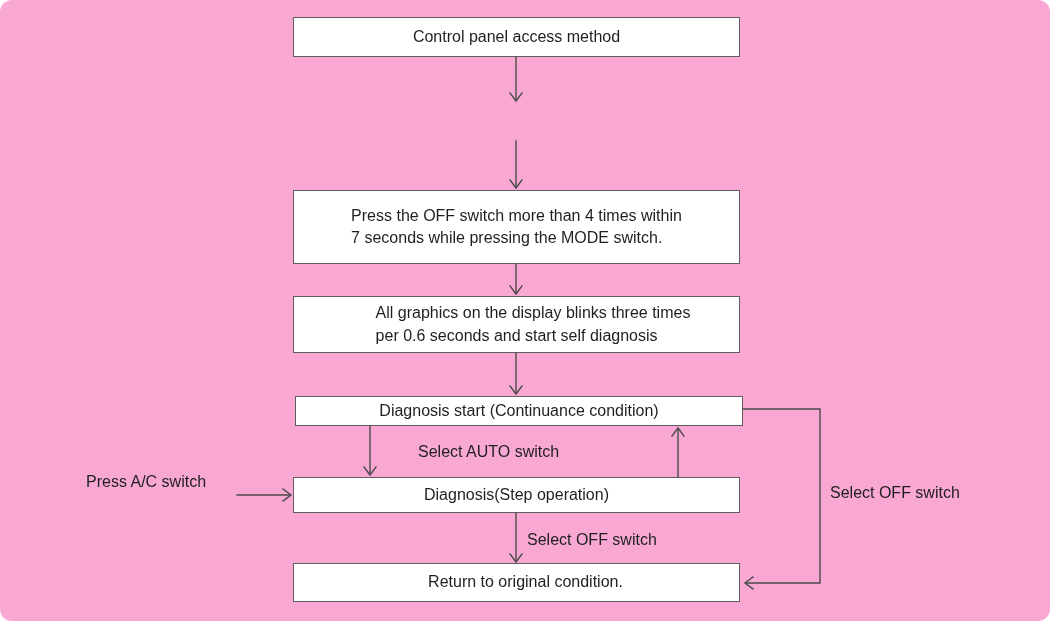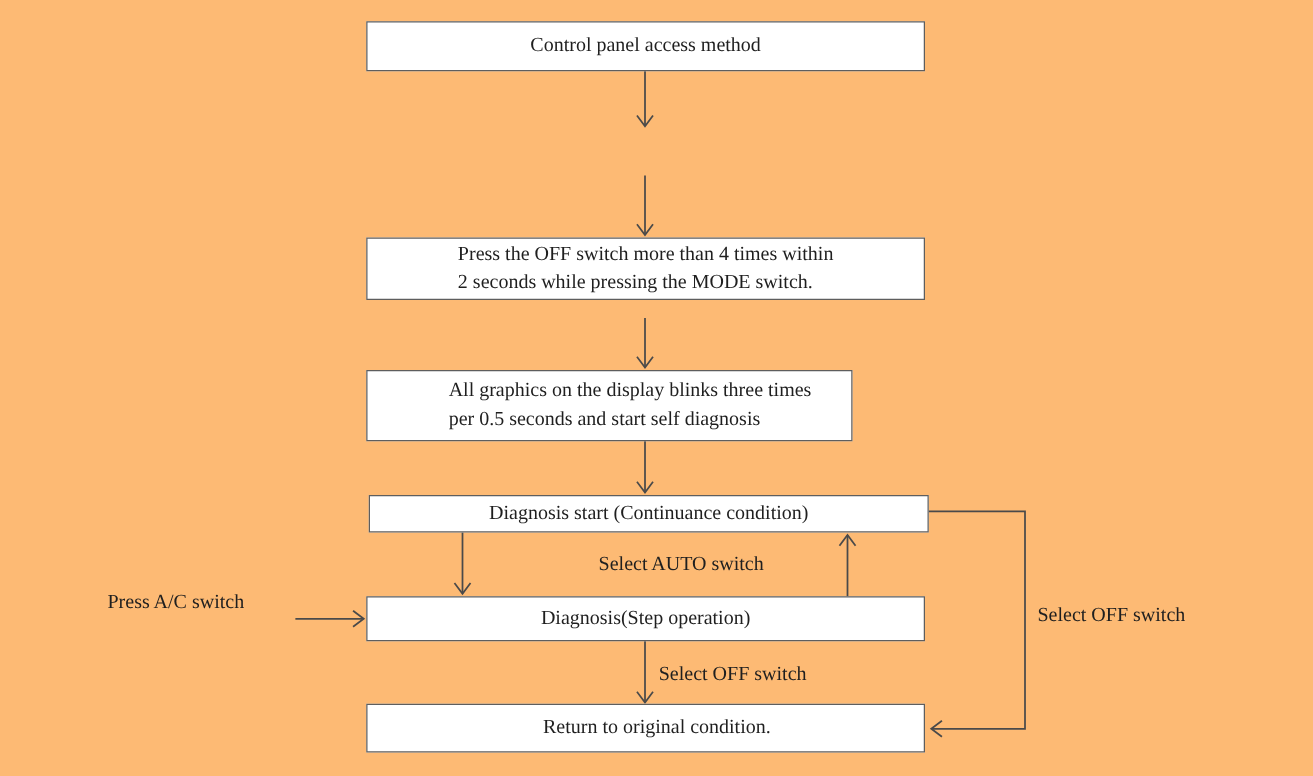--- a/index.html
+++ b/index.html
@@ -4,24 +4,25 @@
 <style>
   html, body {
     margin: 0;
     padding: 0;
     background: #ffffff;
   }
   .canvas {
     position: relative;
     width: 1050px;
     height: 621px;
-    background: #fdba74;
-    font-family: Liberation Serif, serif;
+    background: #f9a8d4;
+    font-family: Liberation Sans, sans-serif;
     color: #1f1f1f;
     overflow: hidden;
+    border-radius: 12px;
   }
   .connectors {
     position: absolute;
     left: 0;
     top: 0;
     width: 1050px;
     height: 621px;
     z-index: 1;
   }
   .node {
@@ -55,28 +56,28 @@
     position: absolute;
     font-size: 16px;
     line-height: 1.4;
     z-index: 3;
   }
   .annotation span { display: block; white-space: nowrap; }
 
   
   #node-access   { left: 293px; top: 17px;  width: 447px; height: 40px; }
   #node-ign      { left: 293px; top: 102px; width: 447px; height: 39px; }
-  #node-pressoff { left: 293px; top: 190px; width: 447px; height: 50px; }
-  #node-blink    { left: 293px; top: 296px; width: 389px; height: 57px; padding-left: 33px; }
+  #node-pressoff { left: 293px; top: 190px; width: 447px; height: 74px; }
+  #node-blink    { left: 293px; top: 296px; width: 447px; height: 57px; padding-left: 33px; }
   #node-start    { left: 295px; top: 396px; width: 448px; height: 30px; }
   #node-step     { left: 293px; top: 477px; width: 447px; height: 36px; }
   #node-return   { left: 293px; top: 563px; width: 447px; height: 39px; padding-left: 18px; }
 
   
-  #label-select-auto     { left: 446px; top: 441px; width: 165px; text-align: right; }
+  #label-select-auto     { left: 418px; top: 441px; width: 165px; text-align: left; }
   #label-select-off-step { left: 527px; top: 529px; }
   #label-select-off-loop { left: 830px; top: 482px; }
   #annotation-press-ac   { left: 86px;  top: 471px; }
 </style>
 </head>
 <body>
 
 <div class="canvas">
 
   <svg class="connectors" viewBox="0 0 1050 621" xmlns="http://www.w3.org/2000/svg" fill="none" stroke="#4a4a4a" stroke-width="1.4" stroke-linecap="square">
@@ -128,28 +129,28 @@
   </svg>
 
   <div class="node" id="node-access">
     <span>Control panel access method</span>
   </div>
 
 
   <div class="node" id="node-pressoff">
     <div class="block">
       <span>Press the OFF switch more than 4 times within</span>
-      <span>2 seconds while pressing the MODE switch.</span>
+      <span>7 seconds while pressing the MODE switch.</span>
     </div>
   </div>
 
   <div class="node" id="node-blink">
     <div class="block">
       <span>All graphics on the display blinks three times</span>
-      <span>per 0.5 seconds and start self diagnosis</span>
+      <span>per 0.6 seconds and start self diagnosis</span>
     </div>
   </div>
 
   <div class="node" id="node-start">
     <span>Diagnosis start (Continuance condition)</span>
   </div>
 
   <div class="node" id="node-step">
     <span>Diagnosis(Step operation)</span>
   </div>

